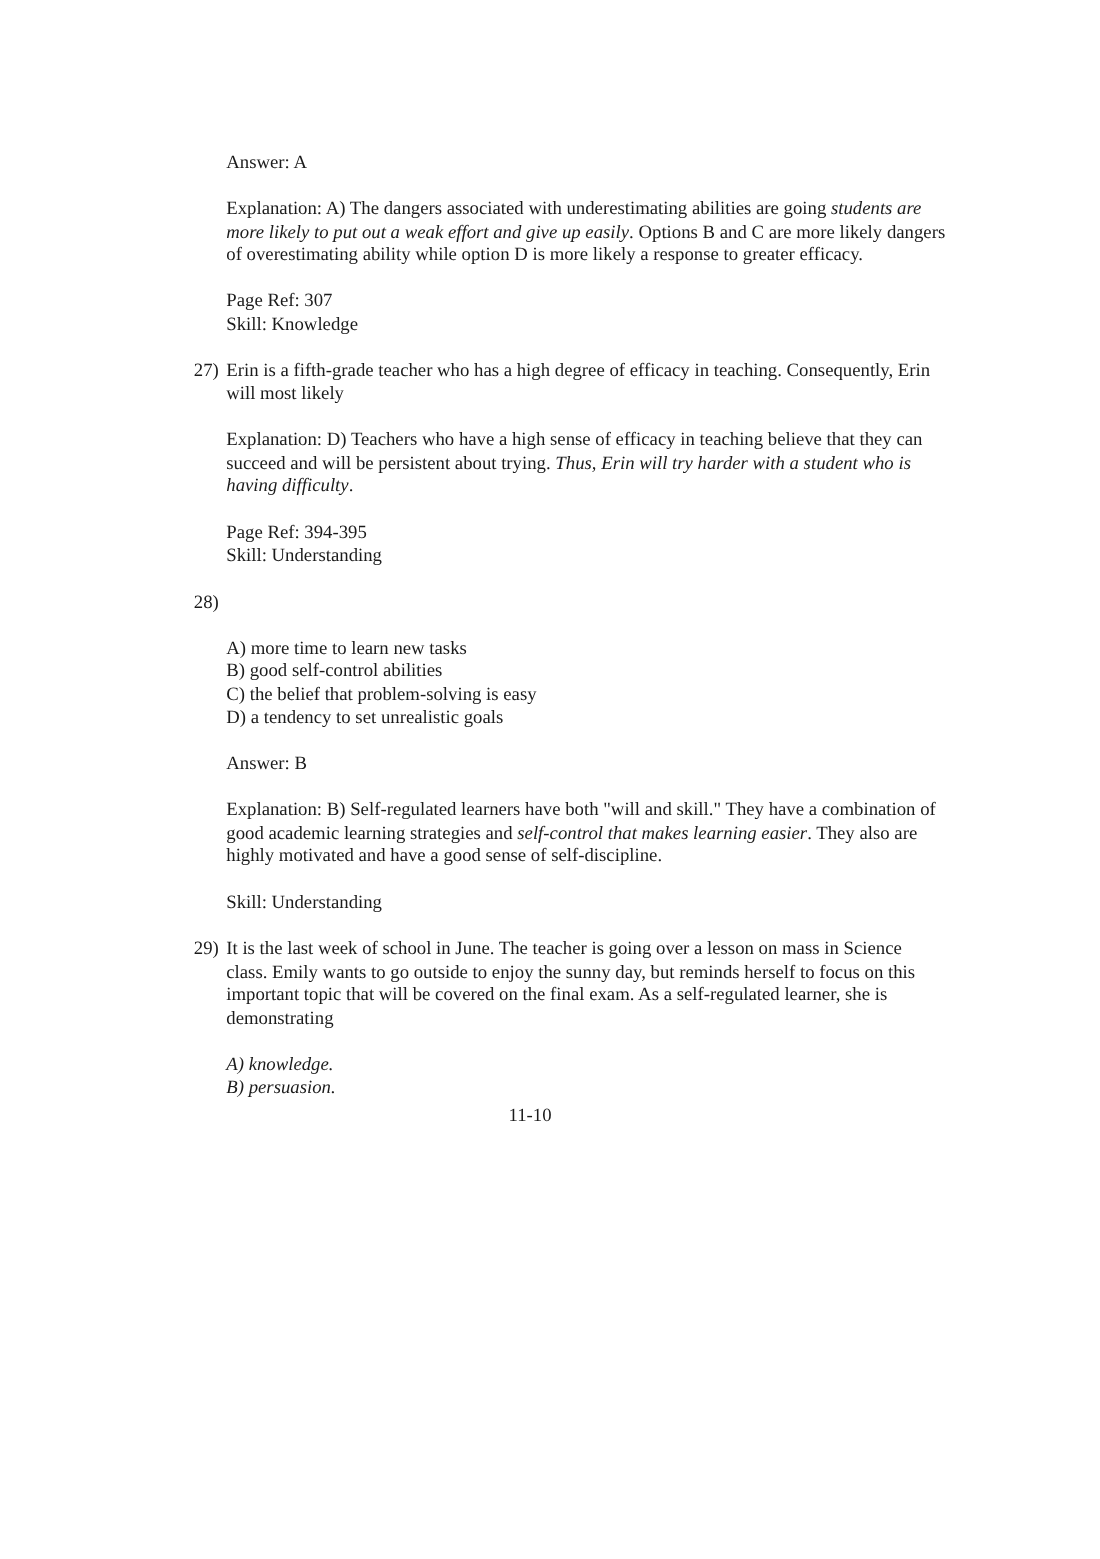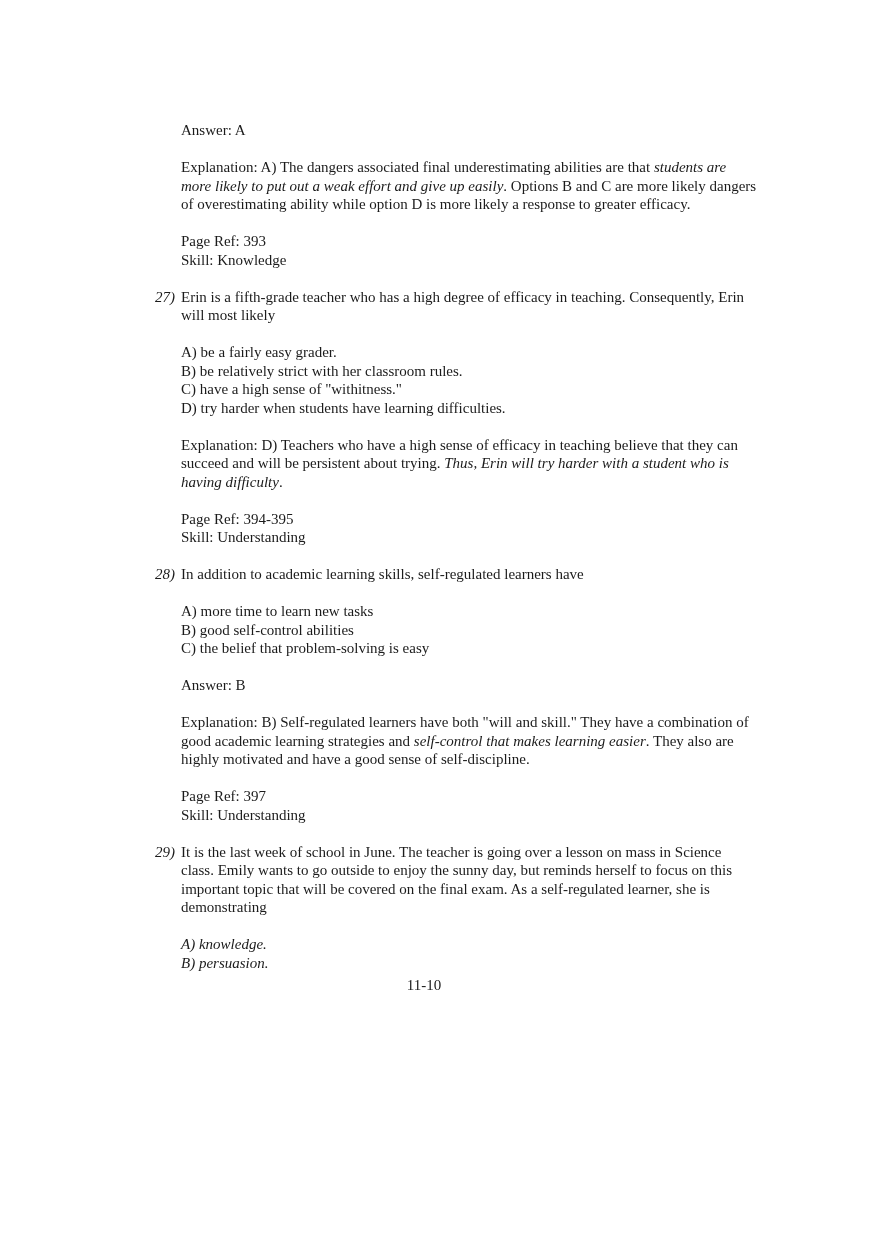--- a/index.html
+++ b/index.html
@@ -13,91 +13,84 @@
     line-height: 18.5px;
     -webkit-font-smoothing: antialiased;
   }
   .doc {
     padding: 121px 12px 0 155px;
   }
   .block { margin: 0 0 18.5px 0; }
   .block:last-child { margin-bottom: 0; font-style: italic; }
   .indent { margin-left: 26px; width: 576px; }
   .qrow { display: flex; }
-  .qnum { width: 26px; flex: 0 0 26px; font-style: italic; }
+  .qnum { width: 26px; flex: 0 0 26px; }
   .qtext { width: 576px; }
   .it { font-style: italic; }
   p { margin: 0; }
   .footer {
     width: 848px;
     text-align: center;
     margin-top: 4px;
   }
 </style>
 </head>
 <body>
 
 <div class="doc">
 
   <div class="block indent">
     <p>Answer: A</p>
   </div>
 
   <div class="block indent">
-    <p><span>Explanation: A) The dangers associated final underestimating abilities are that </span><span class="it">students are more likely to put out a weak effort and give up easily</span><span>. Options B and C are more likely dangers of overestimating ability while option D is more likely a response to greater efficacy.</span></p>
+    <p><span>Explanation: A) The dangers associated with underestimating abilities are going </span><span class="it">students are more likely to put out a weak effort and give up easily</span><span>. Options B and C are more likely dangers of overestimating ability while option D is more likely a response to greater efficacy.</span></p>
   </div>
 
   <div class="block indent">
-    <p>Page Ref: 393</p>
+    <p>Page Ref: 307</p>
     <p>Skill: Knowledge</p>
   </div>
 
   <div class="block qrow">
     <span class="qnum">27)</span>
     <p class="qtext">Erin is a fifth-grade teacher who has a high degree of efficacy in teaching. Consequently, Erin will most likely</p>
   </div>
 
-  <div class="block indent">
-    <p>A) be a fairly easy grader.</p>
-    <p>B) be relatively strict with her classroom rules.</p>
-    <p>C) have a high sense of "withitness."</p>
-    <p>D) try harder when students have learning difficulties.</p>
-  </div>
 
 
   <div class="block indent">
     <p><span>Explanation: D) Teachers who have a high sense of efficacy in teaching believe that they can succeed and will be persistent about trying. </span><span class="it">Thus, Erin will try harder with a student who is having difficulty</span><span>.</span></p>
   </div>
 
   <div class="block indent">
     <p>Page Ref: 394-395</p>
     <p>Skill: Understanding</p>
   </div>
 
   <div class="block qrow">
     <span class="qnum">28)</span>
-    <p class="qtext">In addition to academic learning skills, self-regulated learners have</p>
   </div>
 
   <div class="block indent">
     <p>A) more time to learn new tasks</p>
     <p>B) good self-control abilities</p>
     <p>C) the belief that problem-solving is easy</p>
+    <p>D) a tendency to set unrealistic goals</p>
   </div>
 
   <div class="block indent">
     <p>Answer: B</p>
   </div>
 
   <div class="block indent">
     <p><span>Explanation: B) Self-regulated learners have both "will and skill." They have a combination of good academic learning strategies and </span><span class="it">self-control that makes learning easier</span><span>. They also are highly motivated and have a good sense of self-discipline.</span></p>
   </div>
 
   <div class="block indent">
-    <p>Page Ref: 397</p>
     <p>Skill: Understanding</p>
   </div>
 
   <div class="block qrow">
     <span class="qnum">29)</span>
     <p class="qtext">It is the last week of school in June. The teacher is going over a lesson on mass in Science class. Emily wants to go outside to enjoy the sunny day, but reminds herself to focus on this important topic that will be covered on the final exam. As a self-regulated learner, she is demonstrating</p>
   </div>
 
   <div class="block indent">
     <p>A) knowledge.</p>

